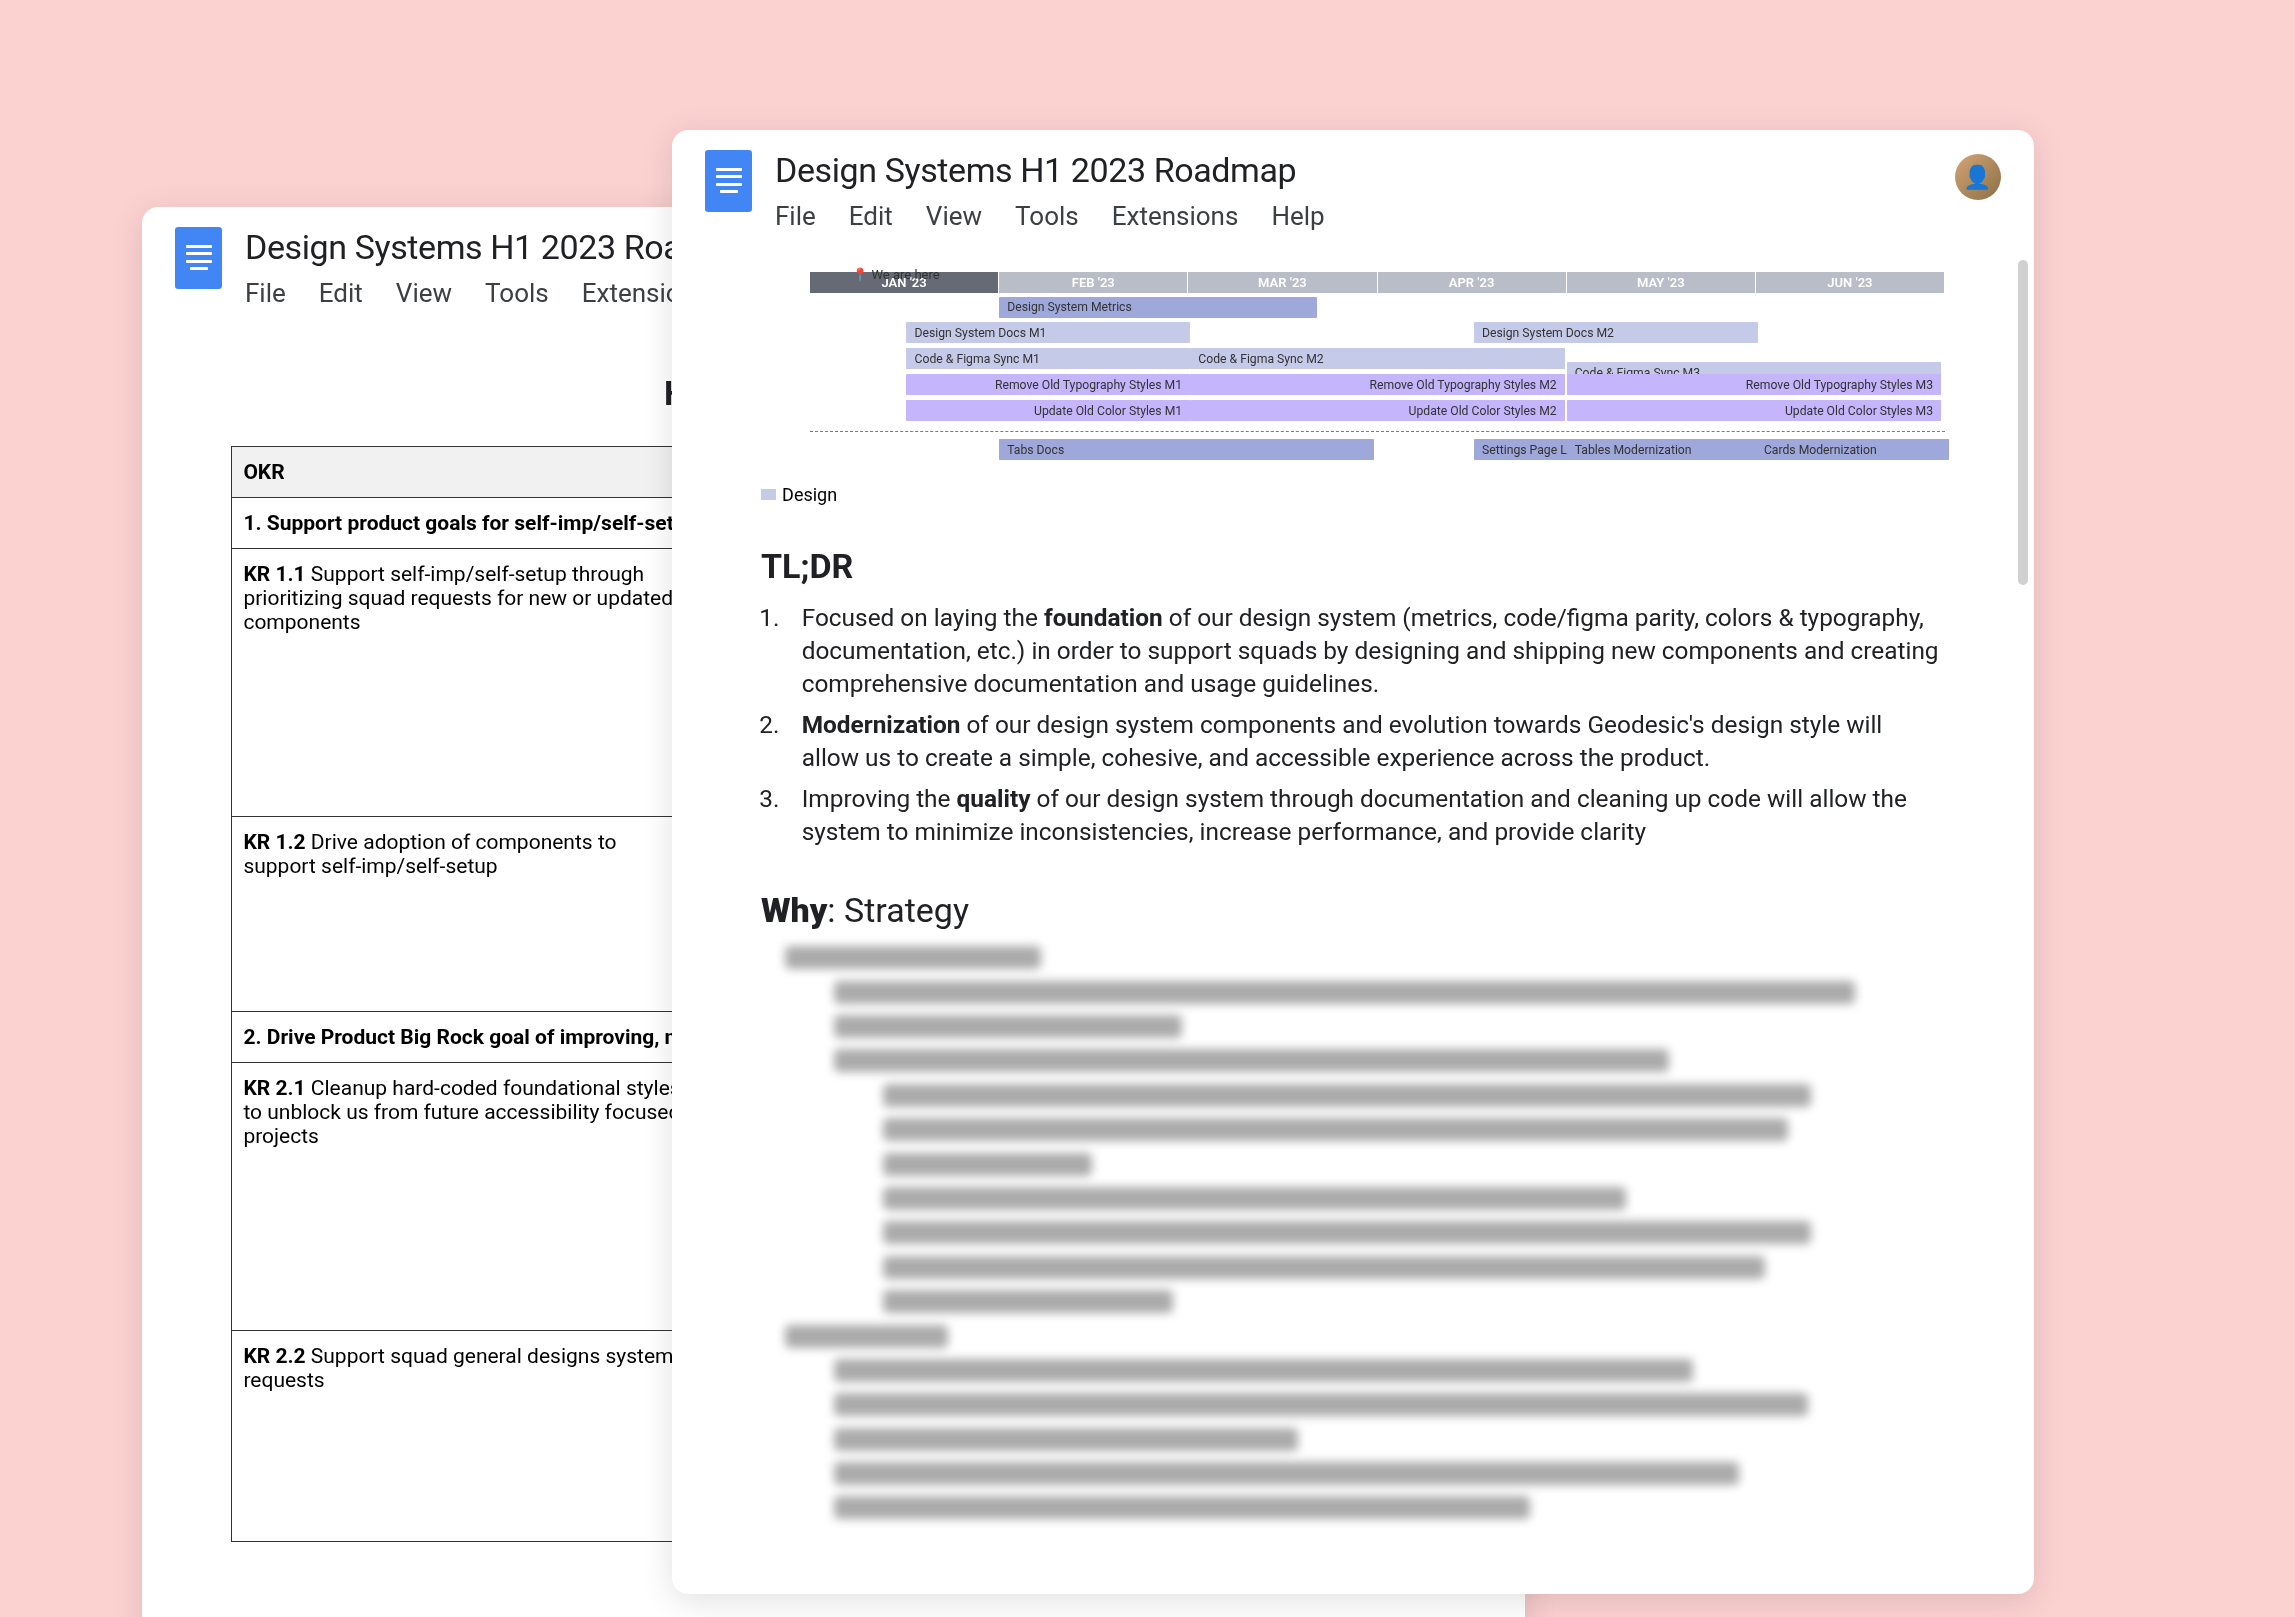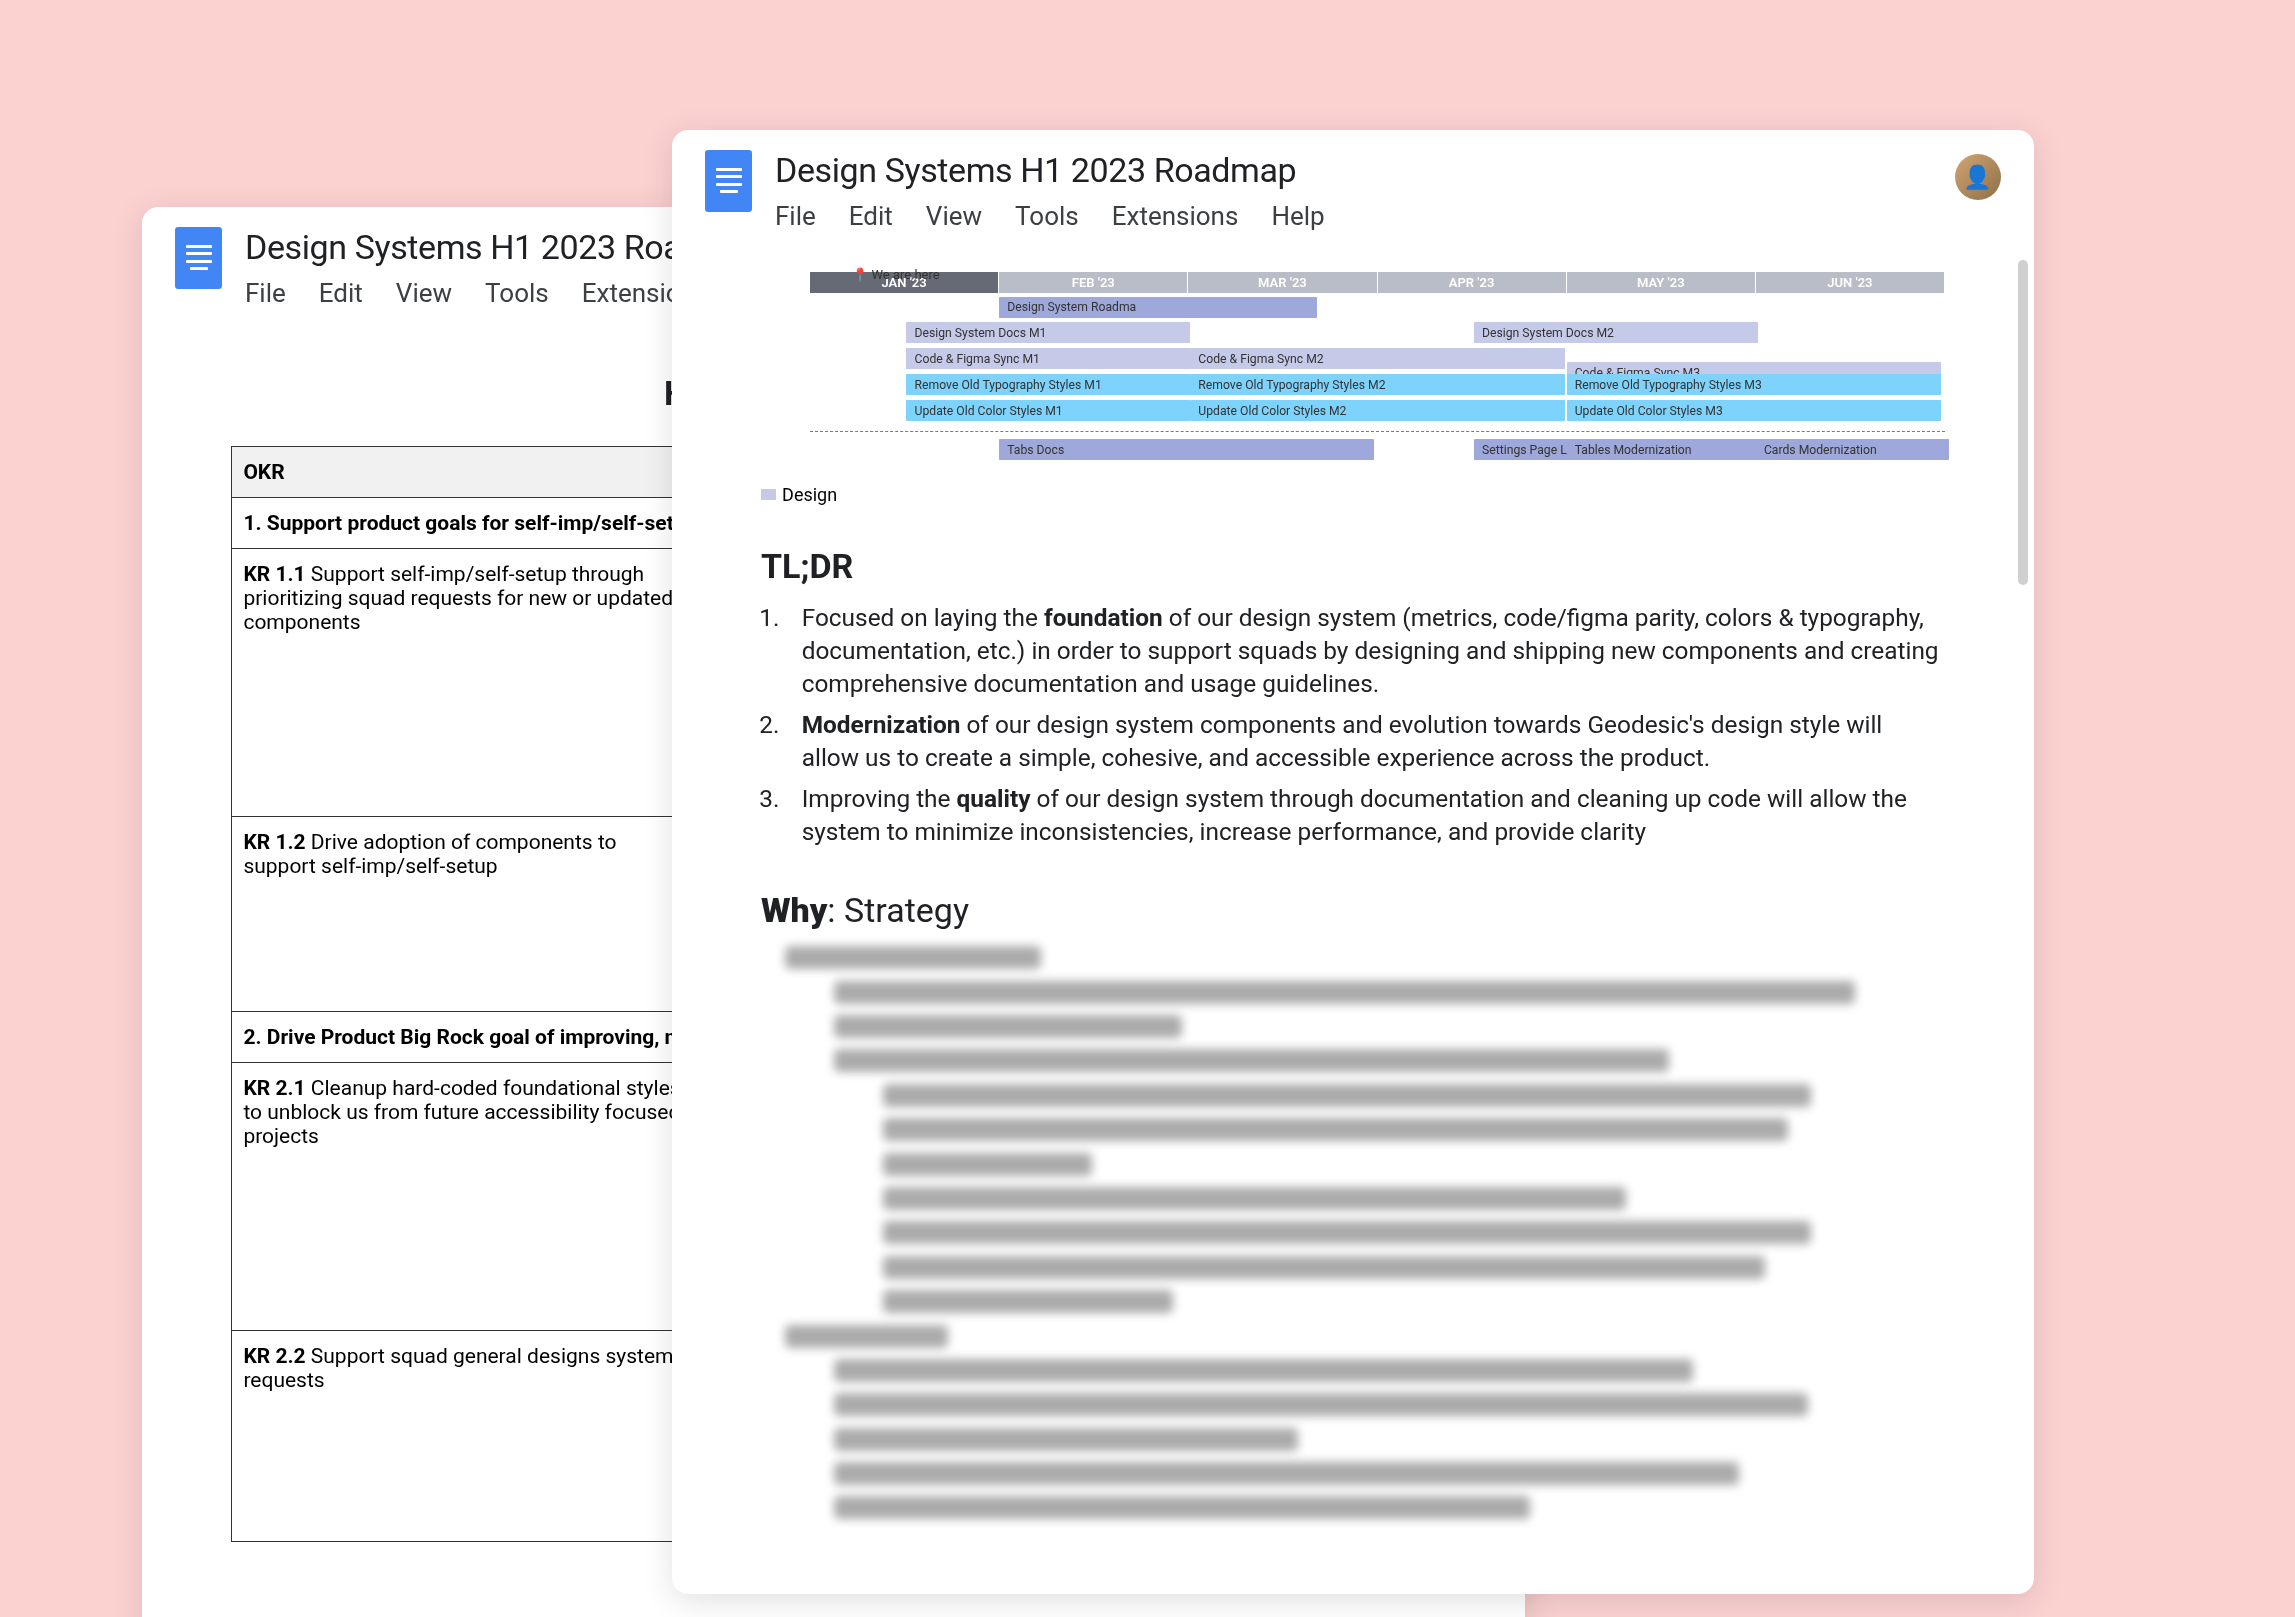--- a/index.html
+++ b/index.html
@@ -106,21 +106,21 @@
     border-right: 0.8px solid #fff;
   }
   .gantt-header .mcell:first-child { background: #666a75; }
   .gantt-rows { position: relative; }
   .gbar {
     position: absolute; height: 21px; font-size: 12.2px; padding: 3.3px 8.1px;
     color: #333; border-radius: 0.8px; white-space: nowrap; overflow: hidden;
   }
   .c-blue { background: #c5cae9; }
   .c-blue-d { background: #9fa8da; }
-  .c-pink { background: #7dd3fc; }
+  .c-pink { background: #c4b5fd; text-align: right; }
   .dashline {
     position: absolute; left:0; right:0; border-top: 1.6px dashed #d9534f;
   }
   .legend { margin-top: 11.4px; margin-left: -49px; font-size: 18px; }
   .legend-row { display:flex; align-items:center; gap:6.5px; margin-bottom:2.4px;}
   .legend-sw { width:14.6px; height:11.4px; }
   .sec-h { font-size: 34px; font-weight: 700; color: #202124; margin-top: 41px; margin-bottom: 16.3px;}
   .sec-h span { font-weight: 400; }
   .tldr-list { padding-left: 24.4px; }
   .tldr-list li {
@@ -246,21 +246,21 @@
 
           <div style="position:absolute;inset:0;display:flex;">
             <div class="gcell" style="flex:1"></div>
               <div class="gcell" style="flex:1"></div>
               <div class="gcell" style="flex:1"></div>
               <div class="gcell" style="flex:1"></div>
               <div class="gcell" style="flex:1"></div>
               <div class="gcell" style="flex:1"></div>
           </div>
 
-          <div class="gbar c-blue-d" style="top:3.3px; left:16.66%; width:28%;">Design System Roadma</div>
+          <div class="gbar c-blue-d" style="top:3.3px; left:16.66%; width:28%;">Design System Metrics</div>
           <div class="gbar c-blue" style="top:29px; left:8.5%; width:25%;">Design System Docs M1</div>
           <div class="gbar c-blue" style="top:29px; left:58.5%; width:25%;">Design System Docs M2</div>
           <div class="gbar c-blue" style="top:55px; left:8.5%; width:25%;">Code &amp; Figma Sync M1</div>
           <div class="gbar c-blue" style="top:55px; left:33.5%; width:33%;">Code &amp; Figma Sync M2</div>
           <div class="gbar c-blue" style="top:69px; left:66.66%; width:33%;">Code &amp; Figma Sync M3</div>
           <div class="gbar c-pink" style="top:81px; left:8.5%; width:25%;">Remove Old Typography Styles M1</div>
           <div class="gbar c-pink" style="top:81px; left:33.5%; width:33%;">Remove Old Typography Styles M2</div>
           <div class="gbar c-pink" style="top:81px; left:66.66%; width:33%;">Remove Old Typography Styles M3</div>
           <div class="gbar c-pink" style="top:107px; left:8.5%; width:25%;">Update Old Color Styles M1</div>
           <div class="gbar c-pink" style="top:107px; left:33.5%; width:33%;">Update Old Color Styles M2</div>

